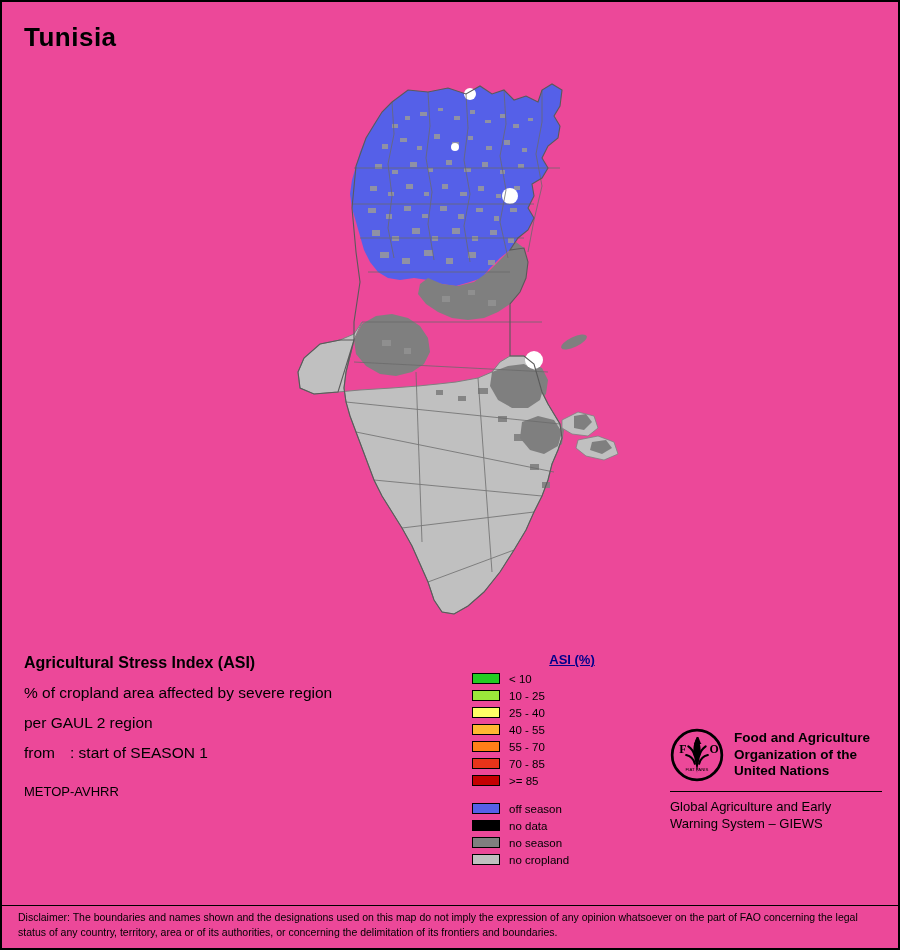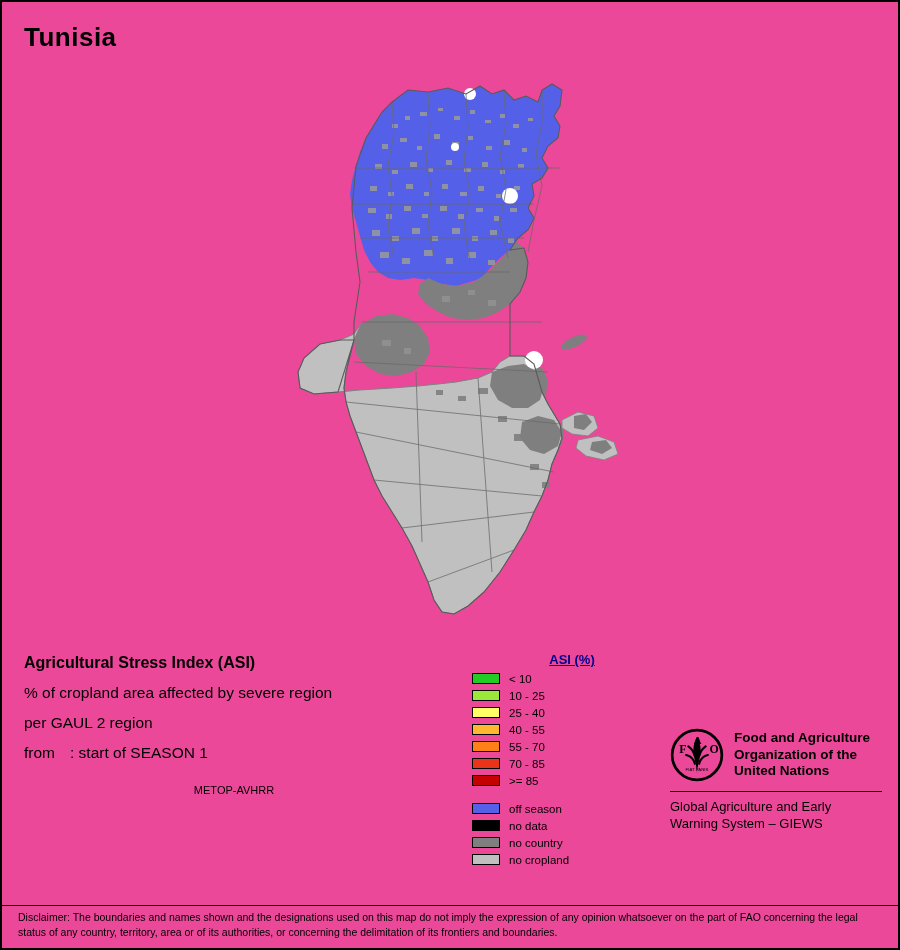--- a/index.html
+++ b/index.html
@@ -52,23 +52,22 @@
     white-space: pre;
   }
   #info-block .line.bold {
     font-weight: bold;
     font-size: 16px;
   }
   #info-block .sensor-block {
     margin-top: 22px;
   }
   #info-block .sensor-block .line {
-    font-size: 11px;
+    font-size: 13px;
     margin-bottom: 14px;
-    text-align: center;
   }
   .fromto-row {
     display: flex;
   }
   .fromto-row .k {
     width: 46px;
     display: inline-block;
   }
 
   
@@ -385,21 +384,21 @@
     <div class="legend-row">
       <span class="legend-swatch" style="background:#5560E8"></span>
       <span class="legend-label">off season</span>
     </div>
     <div class="legend-row">
       <span class="legend-swatch" style="background:#000000"></span>
       <span class="legend-label">no data</span>
     </div>
     <div class="legend-row">
       <span class="legend-swatch" style="background:#7F7F7F"></span>
-      <span class="legend-label">no country</span>
+      <span class="legend-label">no season</span>
     </div>
     <div class="legend-row">
       <span class="legend-swatch" style="background:#C0C0C0"></span>
       <span class="legend-label">no cropland</span>
     </div>
   </div>
 
   <div id="fao-block">
     <div id="fao-top">
       <svg id="fao-logo" viewBox="0 0 100 100">

